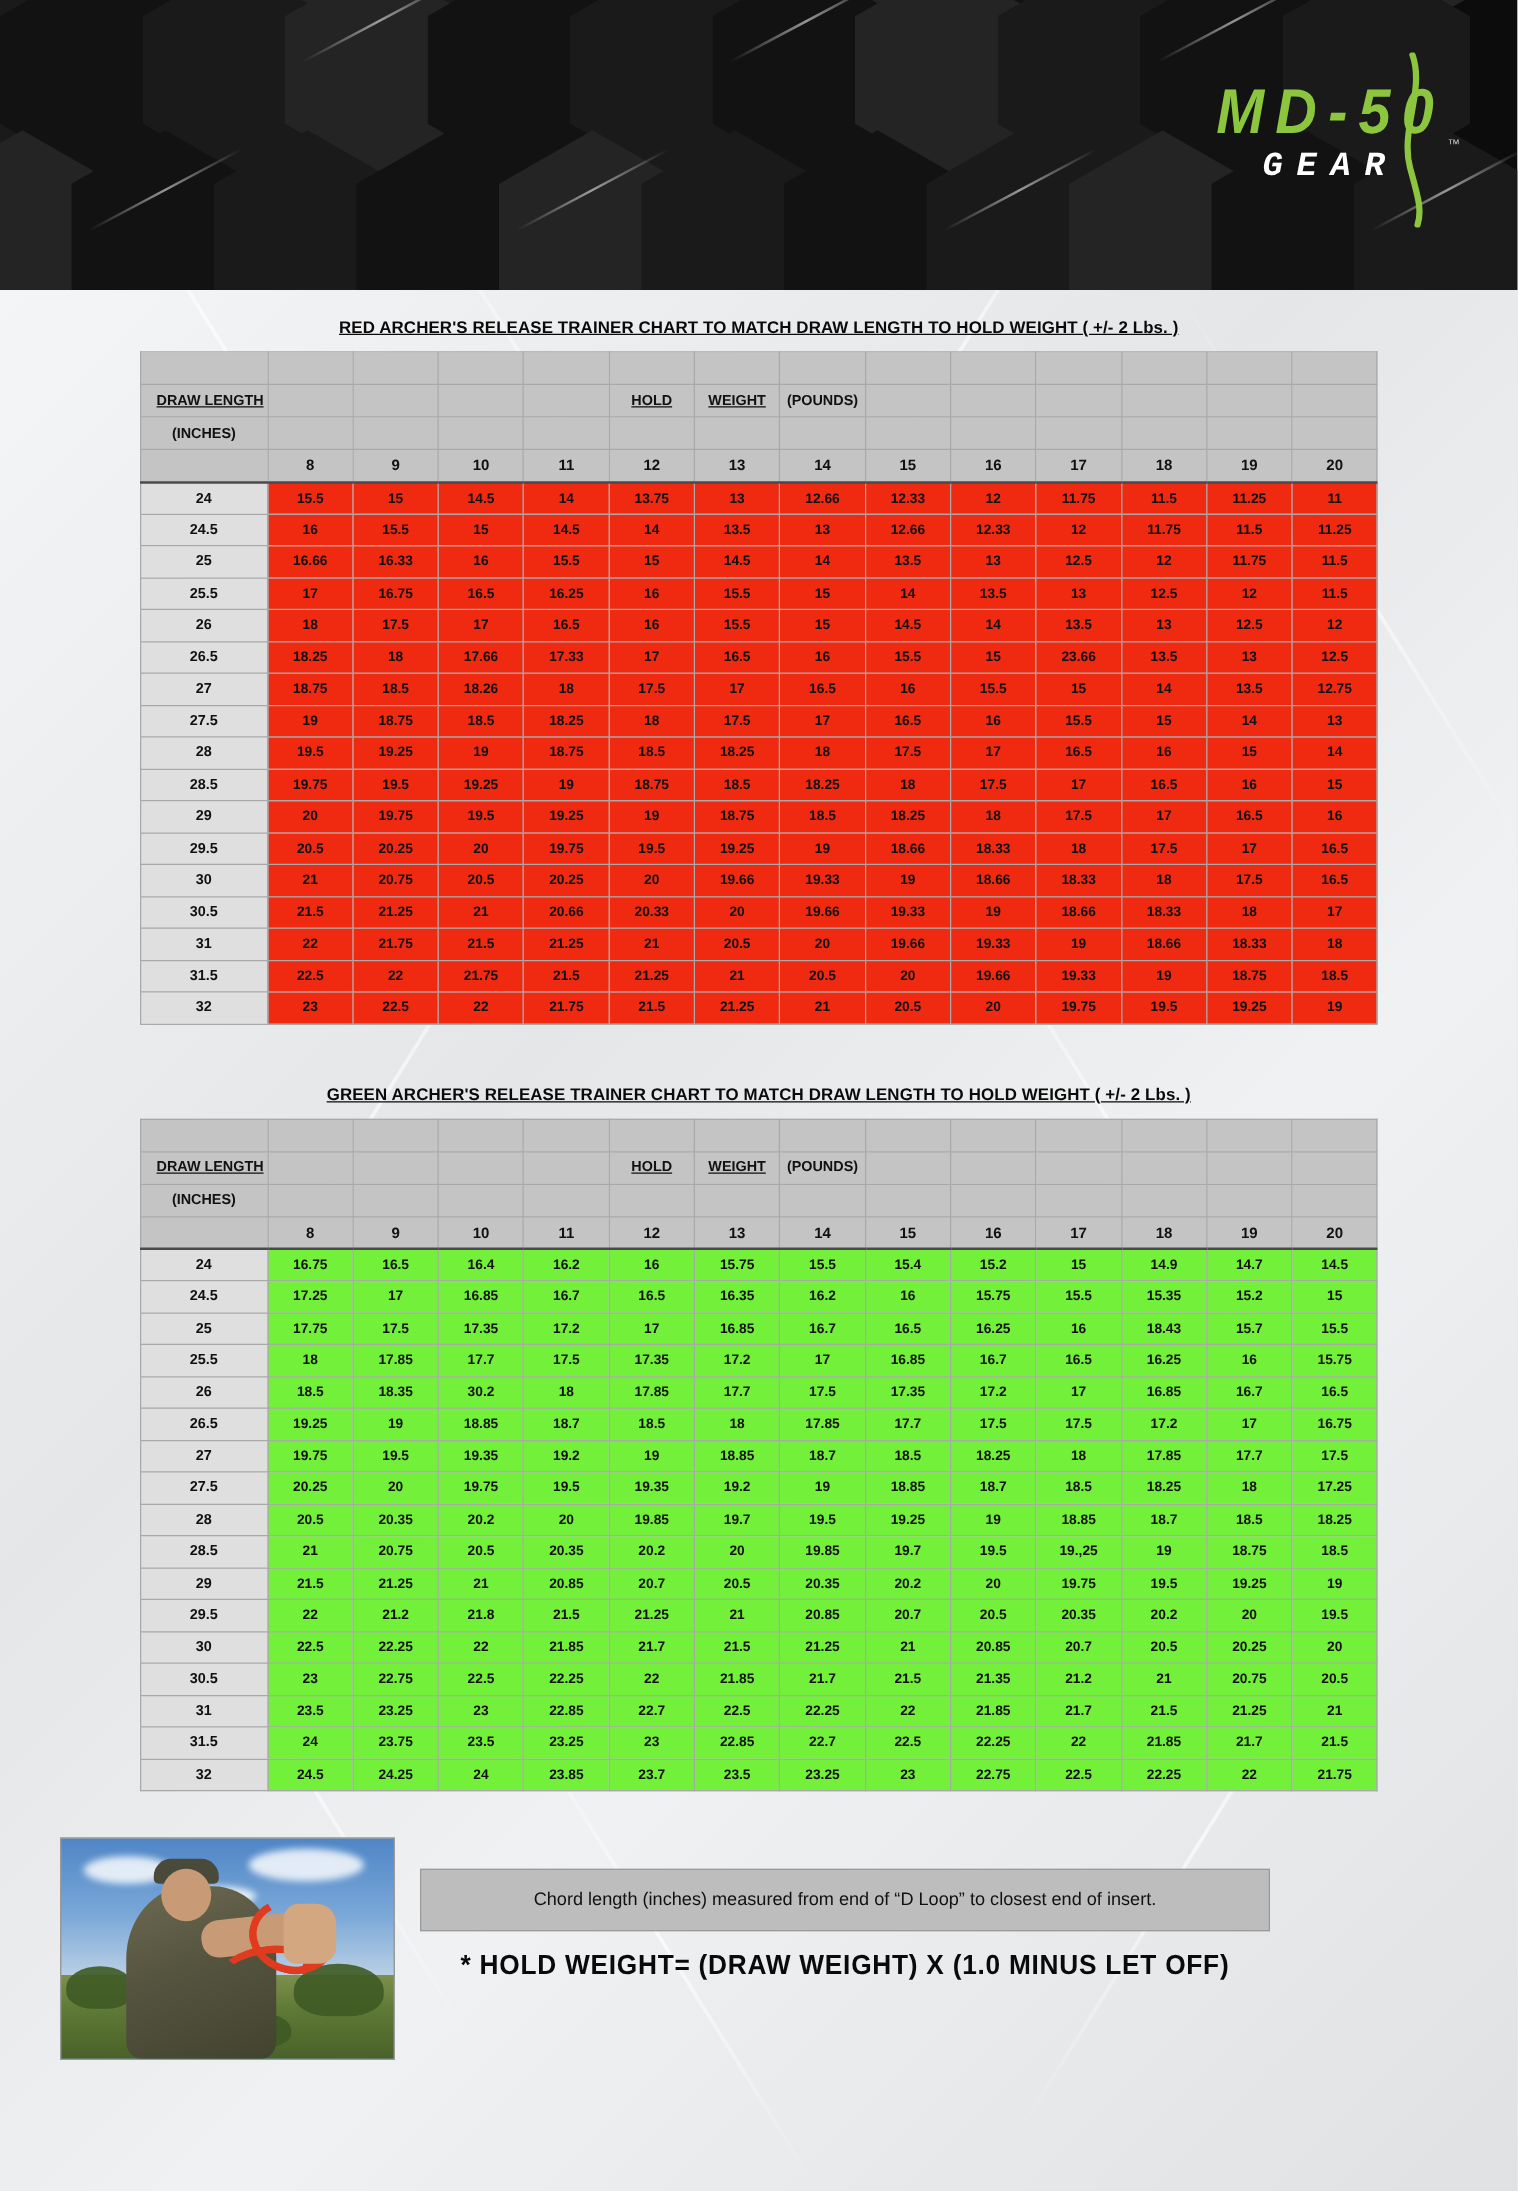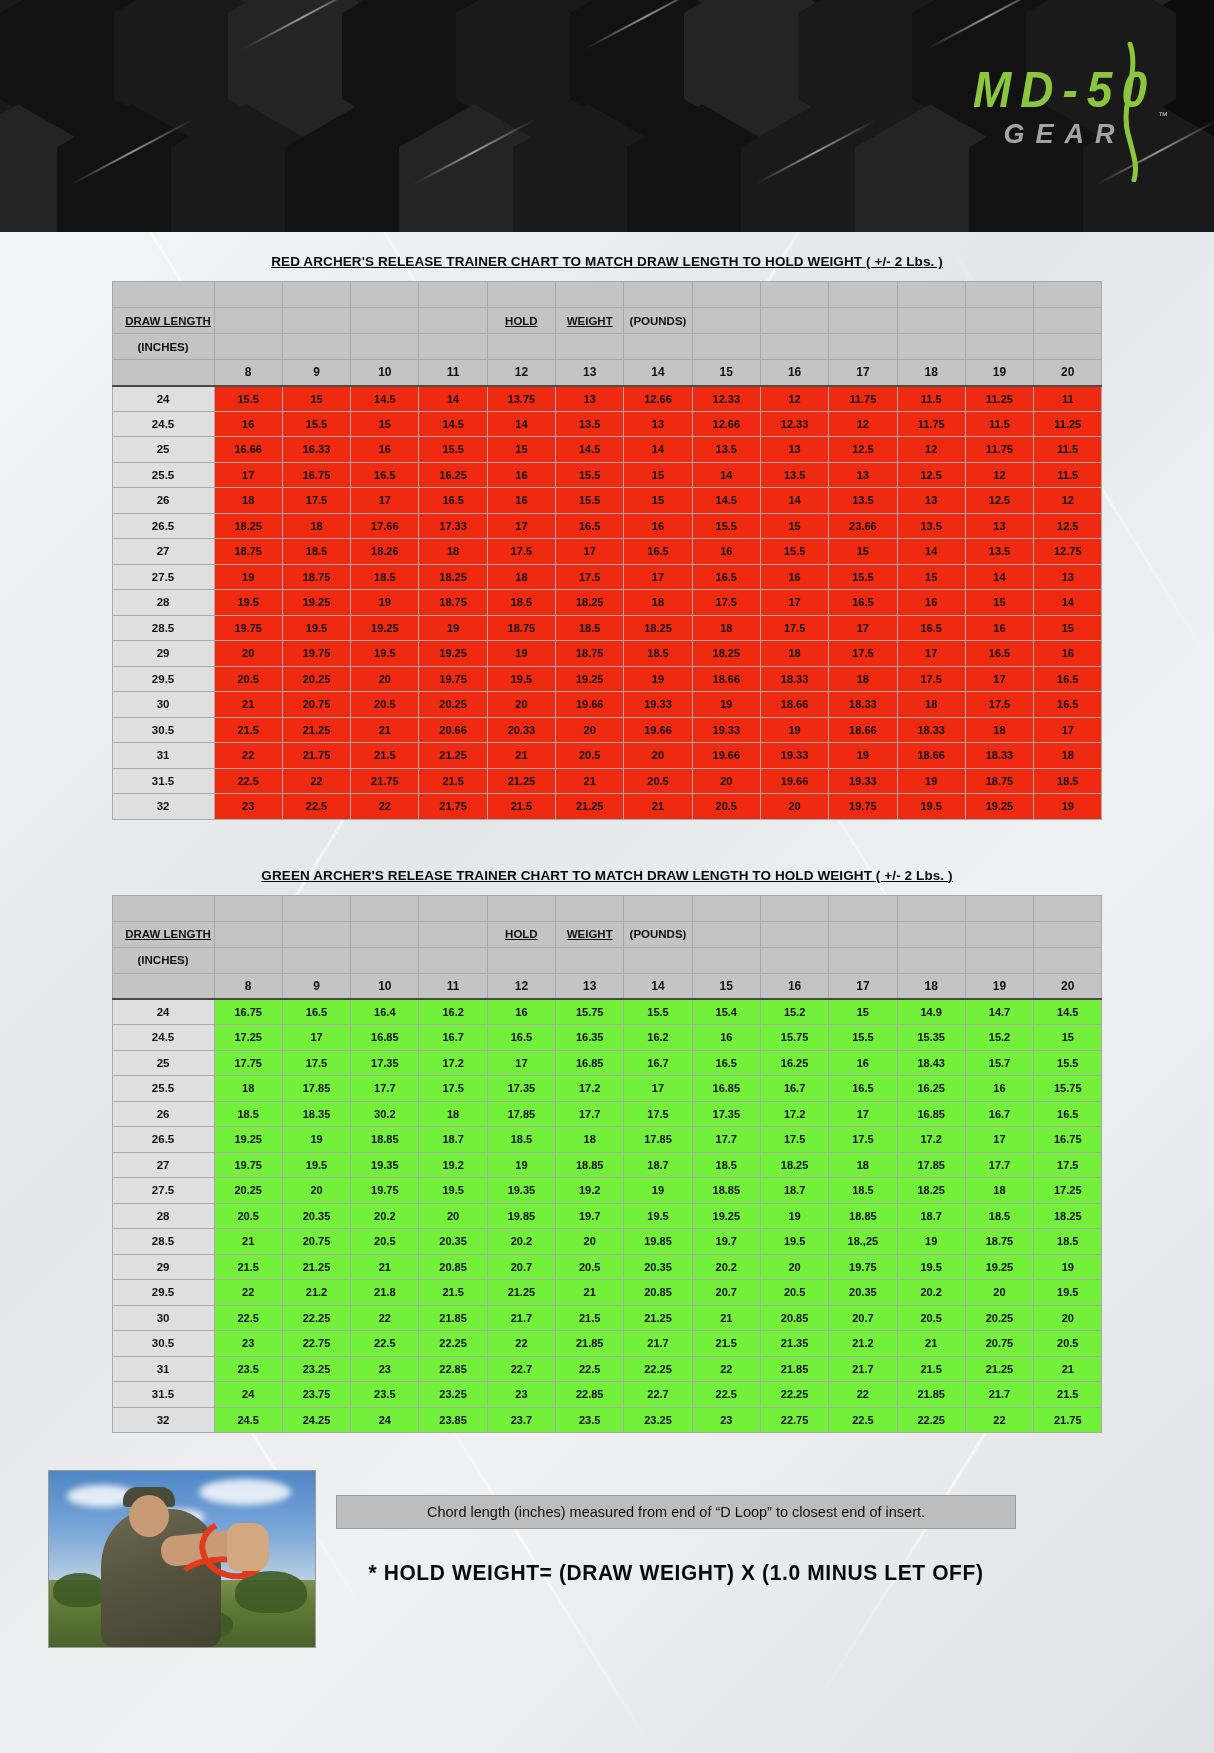--- a/index.html
+++ b/index.html
@@ -57,27 +57,28 @@
   .logo-main {
     color:#8cc63f;
     font-size:46px;
     font-weight:bold;
     letter-spacing:9px;
     font-style:italic;
     transform:scaleY(1.1);
     white-space:nowrap;
   }
   .logo-sub {
-    color:#a3a3a3;
+    color:#ffffff;
     font-size:27px;
     font-weight:bold;
     letter-spacing:11px;
     font-style:italic;
     margin-top:3px;
     white-space:nowrap;
+    font-family:Liberation Mono, monospace;
   }
   .logo-tm {
     position:absolute;
     right:-12px; top:48px;
     color:#c9c9c9;
     font-size:10px;
   }
   .logo-swoosh {
     position:absolute;
     right:14px; top:-20px;
@@ -232,21 +233,21 @@
     border:6px solid #e03b1e;
     border-radius:50%;
     border-bottom-color:transparent;
     border-left-color:transparent;
     transform:rotate(-8deg);
   }
 
   .note-box {
     position:absolute;
     left:336px; top:30px;
-    width:680px; height:34px;
+    width:680px; height:50px;
     background:#bdbdbd;
     border:1px solid #9a9a9a;
     display:flex; align-items:center; justify-content:center;
     font-size:14.5px;
     color:#111;
   }
   .formula {
     position:absolute;
     left:336px; top:96px;
     width:680px;
@@ -923,21 +924,21 @@
             <td class="rowhead">28.5</td>
             <td class="green">21</td>
             <td class="green">20.75</td>
             <td class="green">20.5</td>
             <td class="green">20.35</td>
             <td class="green">20.2</td>
             <td class="green">20</td>
             <td class="green">19.85</td>
             <td class="green">19.7</td>
             <td class="green">19.5</td>
-            <td class="green">18.,25</td>
+            <td class="green">19.,25</td>
             <td class="green">19</td>
             <td class="green">18.75</td>
             <td class="green">18.5</td>
           </tr>
           <tr>
             <td class="rowhead">29</td>
             <td class="green">21.5</td>
             <td class="green">21.25</td>
             <td class="green">21</td>
             <td class="green">20.85</td>

